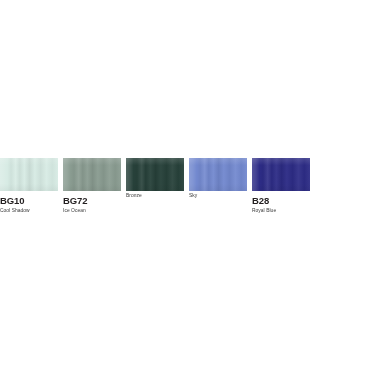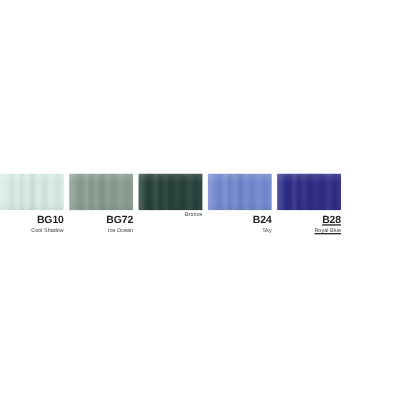--- a/index.html
+++ b/index.html
@@ -19,30 +19,28 @@
     position: absolute;
     left: 0;
     top: 158px;
     width: 380px;
     height: 64px;
   }
   .swatch-row {
     display: flex;
     align-items: flex-start;
     width: 380px;
-    text-align: right;
   }
   .swatch-cell {
     width: 58px;
     margin-right: 5px;
     flex: 0 0 auto;
   }
   .swatch-cell:last-child {
     margin-right: 0;
-    text-decoration: underline;
   }
   .swatch-chip {
     position: relative;
     width: 58px;
     height: 33px;
     overflow: hidden;
   }
   
   .swatch-chip .streaks {
     position: absolute;
@@ -125,21 +123,20 @@
         <span class="sheen"></span>
       </div>
       <div class="swatch-name">Bronze</div>
     </div>
 
     <div class="swatch-cell">
       <div class="swatch-chip" style="background-color:#7389cf;">
         <span class="streaks"></span>
         <span class="sheen"></span>
       </div>
-      <div class="swatch-code">B24</div>
       <div class="swatch-name">Sky</div>
     </div>
 
     <div class="swatch-cell">
       <div class="swatch-chip" style="background-color:#2d2c86;">
         <span class="streaks"></span>
         <span class="sheen"></span>
       </div>
       <div class="swatch-code">B28</div>
       <div class="swatch-name">Royal Blue</div>

